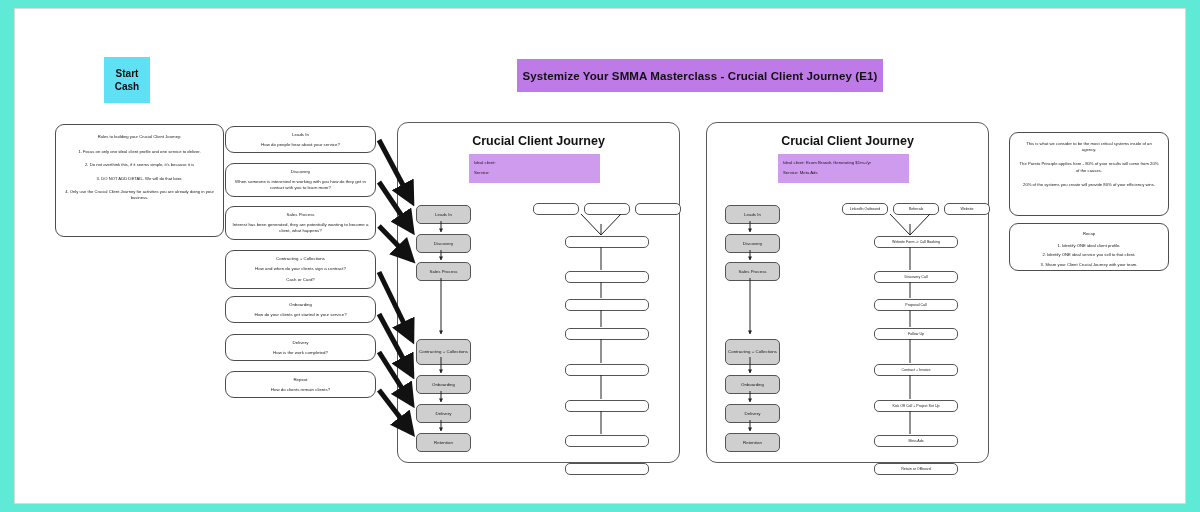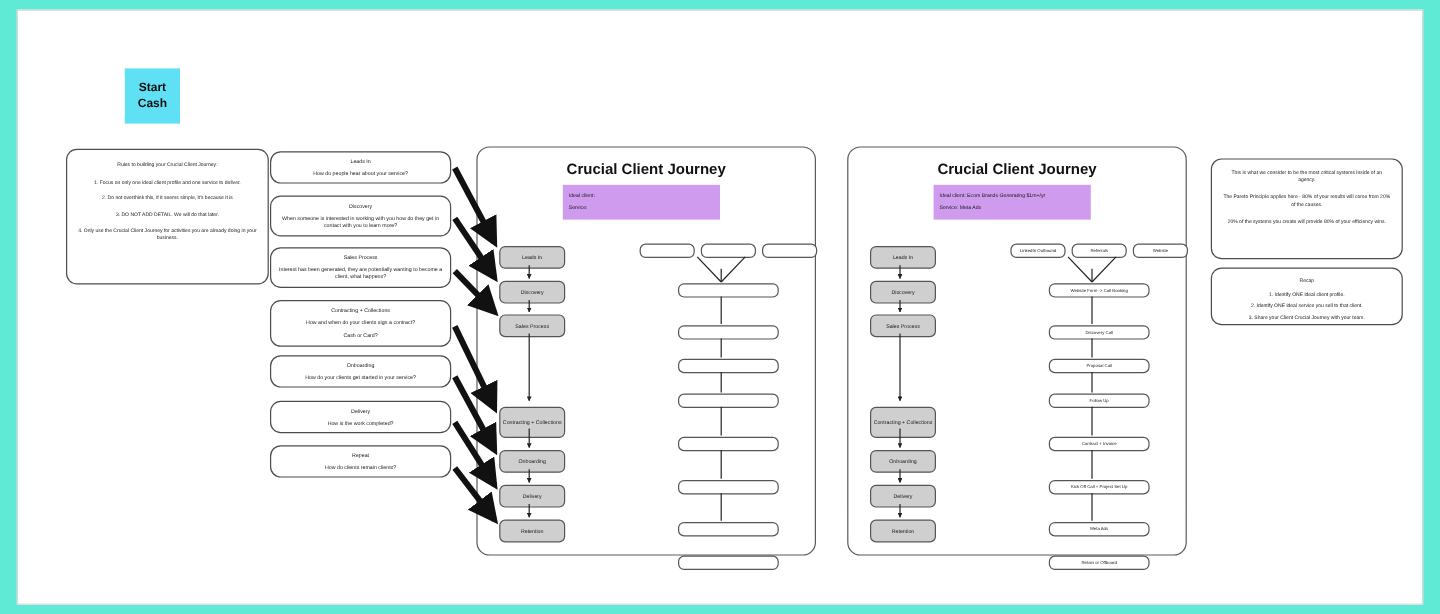--- a/index.html
+++ b/index.html
@@ -63,20 +63,23 @@
 <body>
 
 <div id="canvas">
   <div class="board-frame"></div>
 
   <div class="start-here">
     <span>Start</span>
     <span>Cash</span>
   </div>
 
+  <div class="title-banner">
+    <span>Systemize Your SMMA Masterclass - Crucial Client Journey (E1)</span>
+  </div>
 
   <div class="card rules-box">
     <p class="head">Rules to building your Crucial Client Journey:</p>
     <p>1. Focus on only one ideal client profile and one service to deliver.</p>
     <p>2. Do not overthink this, if it seems simple, it's because it is</p>
     <p>3. DO NOT ADD DETAIL. We will do that later.</p>
     <p>4. Only use the Crucial Client Journey for activities you are already doing in your business.</p>
   </div>
 
   <div class="qcard" style="top:126px;">

